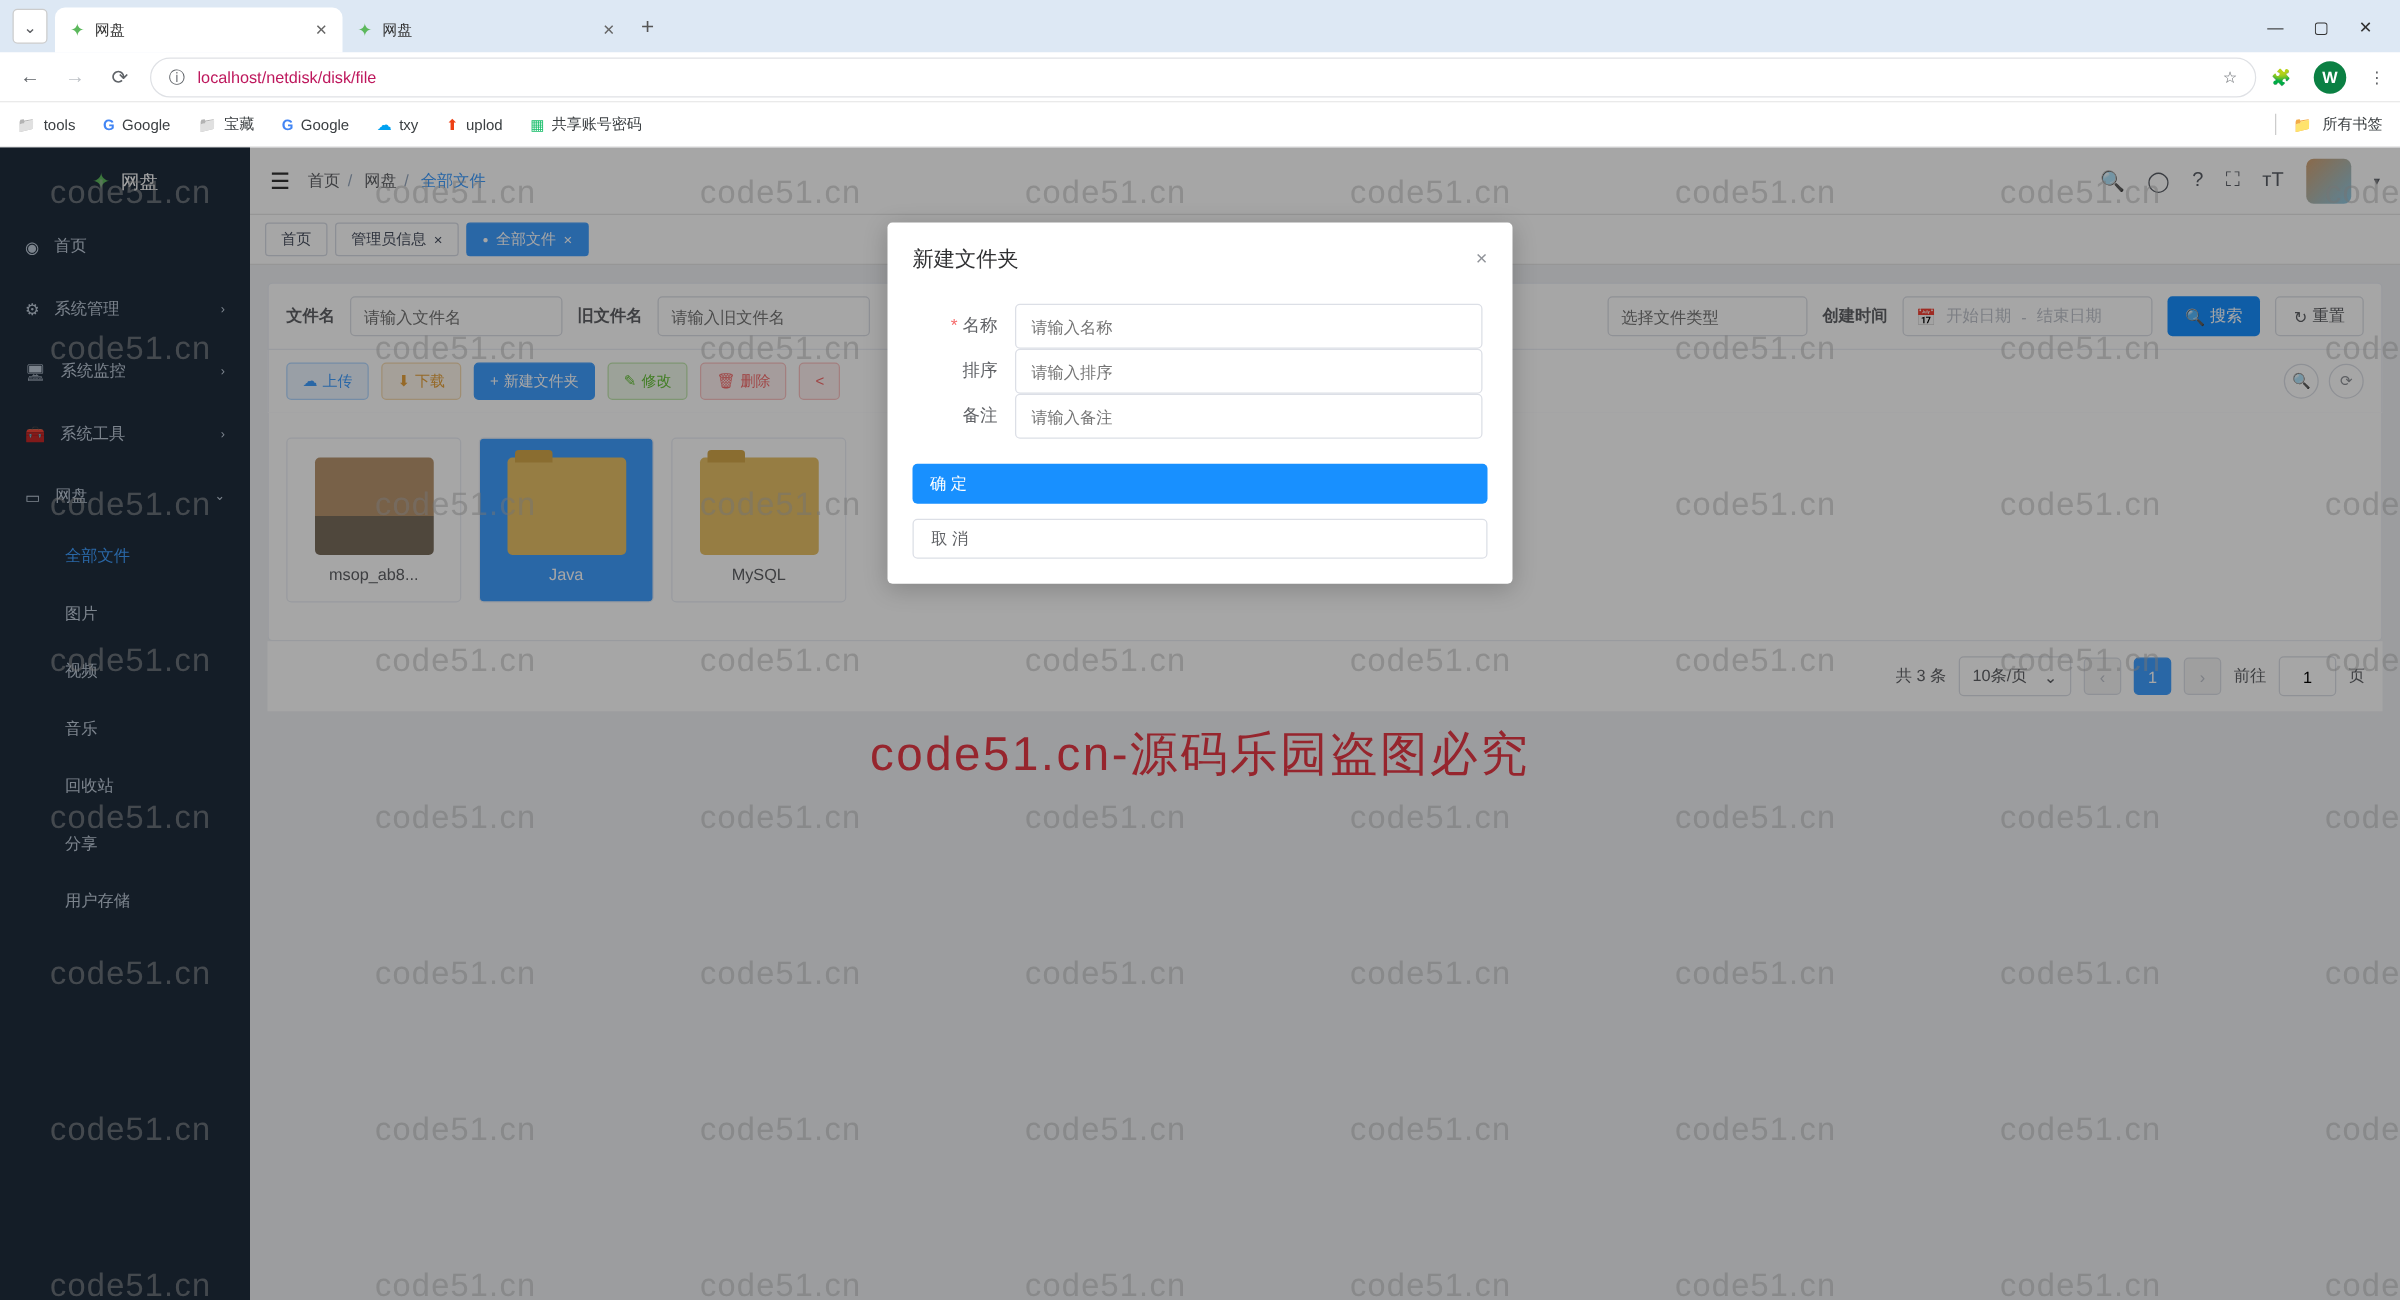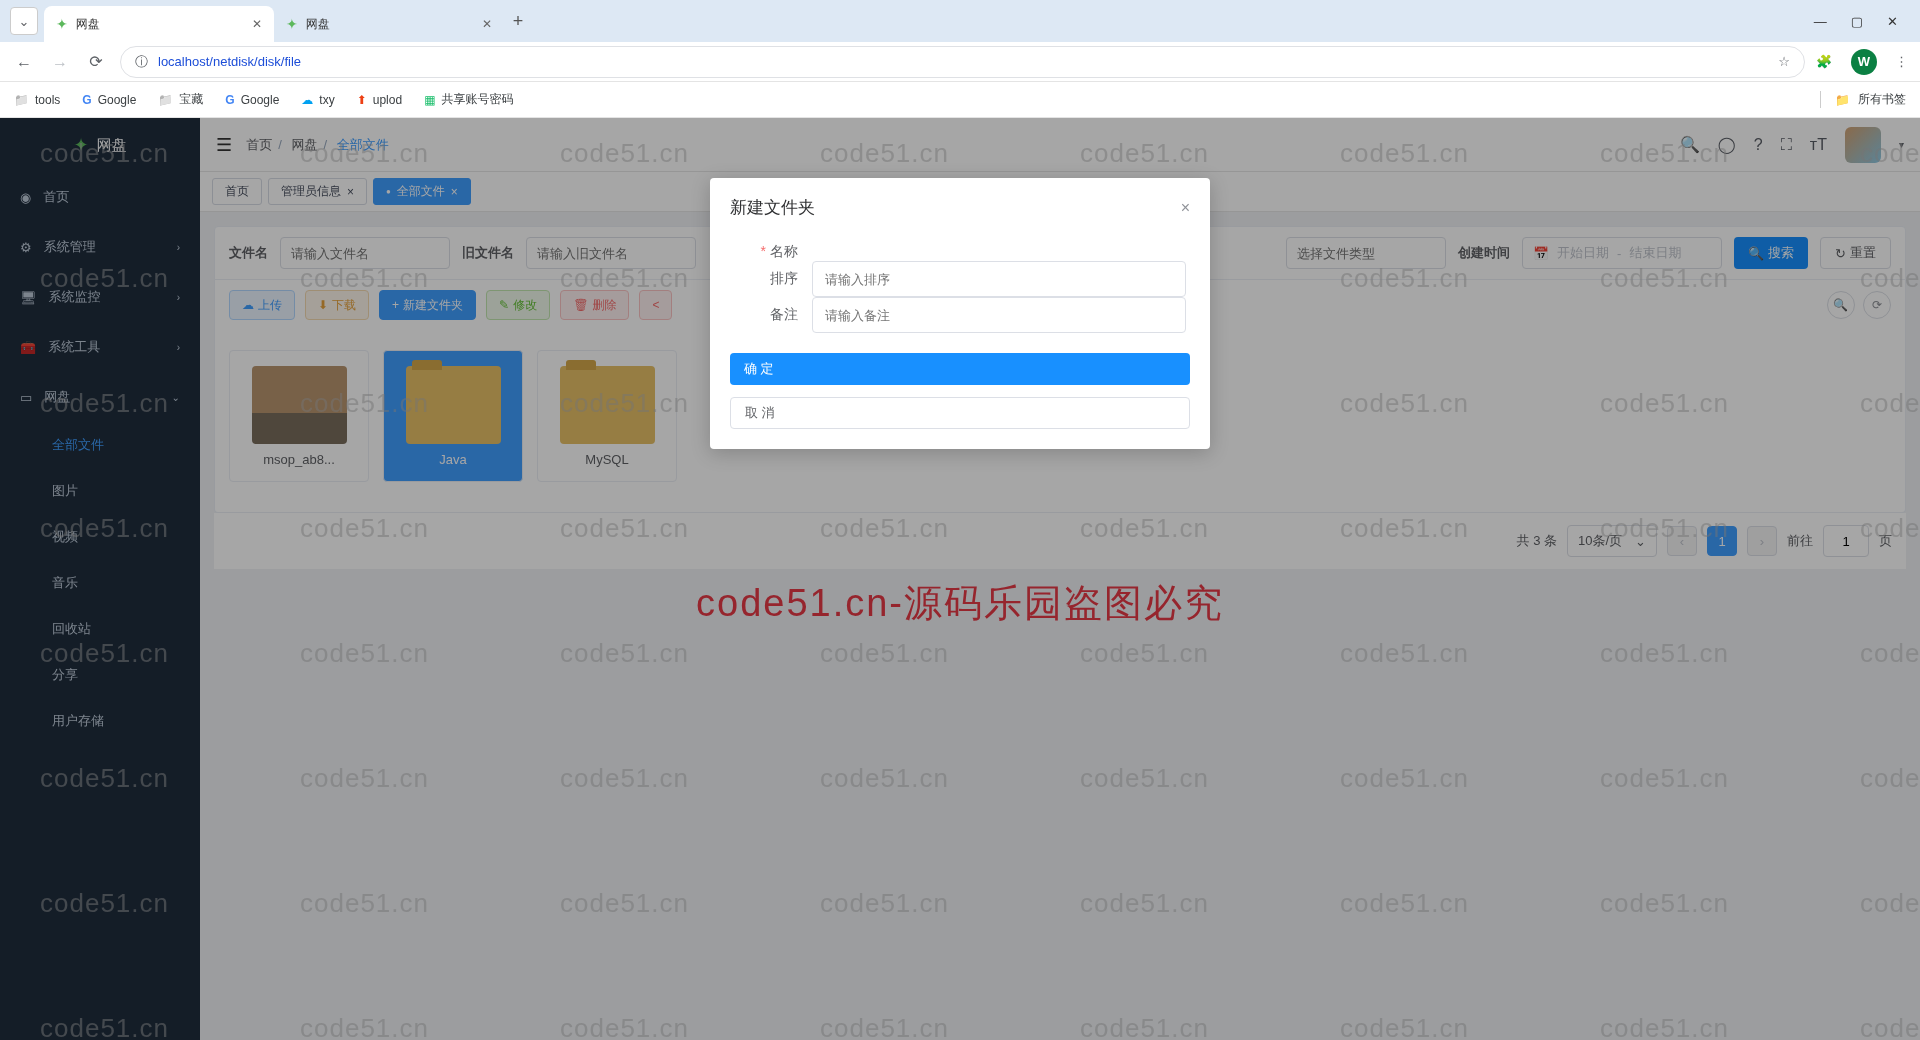--- a/index.html
+++ b/index.html
@@ -11,21 +11,21 @@
 .browser-tab { background:#fff; border-radius:8px 8px 0 0; height:36px; width:230px; display:flex; align-items:center; padding:0 12px; margin-top:6px; gap:8px; font-size:12px; color:#333; }
 .browser-tab.inactive { background:transparent; }
 .tab-favicon { color:#5cb85c; font-size:14px; }
 .tab-close { margin-left:auto; color:#666; }
 .new-tab { width:28px; text-align:center; color:#555; font-size:18px; }
 .window-controls { margin-left:auto; display:flex; gap:24px; padding-right:12px; color:#333; }
 
 .addr-bar { height:40px; display:flex; align-items:center; padding:0 12px; gap:12px; background:#fff; border-bottom:1px solid #e4e4e4; }
 .nav-btn { width:24px; text-align:center; color:#5f6368; font-size:16px; }
 .url-box { flex:1; height:32px; border:1px solid #dfe1e5; border-radius:16px; display:flex; align-items:center; padding:0 14px; gap:10px; color:#5f6368; font-size:13px; }
-.url-box .url-text { color:#1d4ed8; }
+.url-box .url-text { color:#be185d; }
 .addr-right { display:flex; align-items:center; gap:18px; }
 .avatar-circle { width:26px; height:26px; border-radius:50%; background:#0b8043; color:#fff; display:flex; align-items:center; justify-content:center; font-size:13px; font-weight:bold; }
 
 .bookmark-bar { height:36px; display:flex; align-items:center; padding:0 14px; gap:22px; background:#fff; border-bottom:1px solid #e4e4e4; font-size:12px; color:#3c4043; }
 .bm { display:flex; align-items:center; gap:6px; }
 .bm-folder::before { content:"📁"; filter:grayscale(1); }
 .bm-g { color:#4285f4; font-weight:bold; }
 .bm-right { margin-left:auto; display:flex; align-items:center; gap:8px; border-left:1px solid #ccc; padding-left:14px; }
 
 
@@ -315,20 +315,21 @@
 
   <div class="modal-overlay">
     <div class="modal">
       <div class="modal-header">
         <span>新建文件夹</span>
         <span class="modal-close">×</span>
       </div>
       <div class="modal-body">
         <div class="form-row">
           <div class="form-label"><span class="req">*</span><span>名称</span></div>
+          <input class="form-input" placeholder="请输入名称" style="">
         </div>
         <div class="form-row">
           <div class="form-label">排序</div>
           <input class="form-input" placeholder="请输入排序" style="">
         </div>
         <div class="form-row">
           <div class="form-label">备注</div>
           <input class="form-input" placeholder="请输入备注" style="">
         </div>
       </div>

